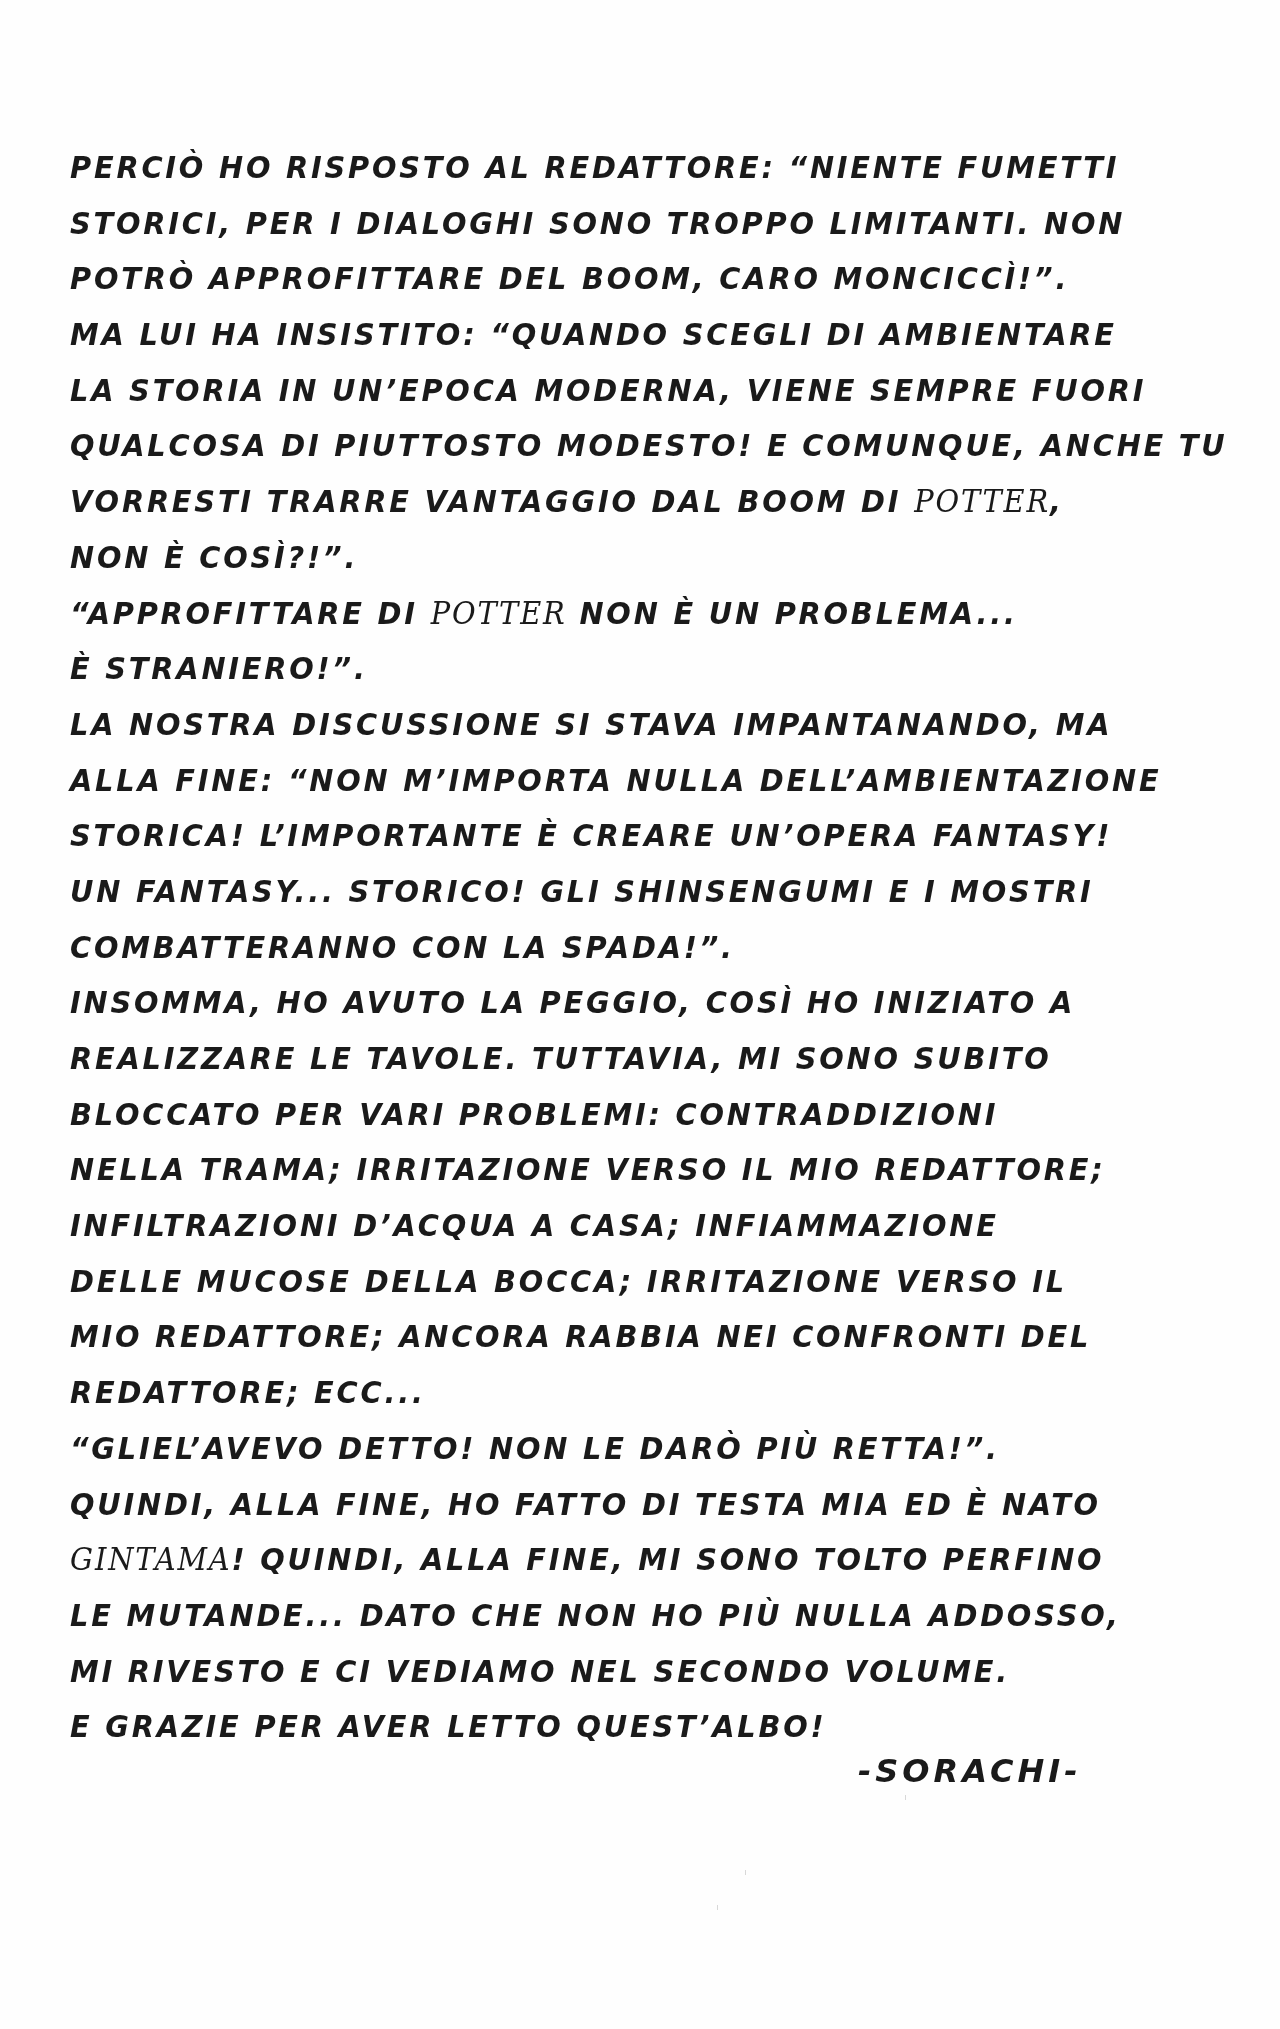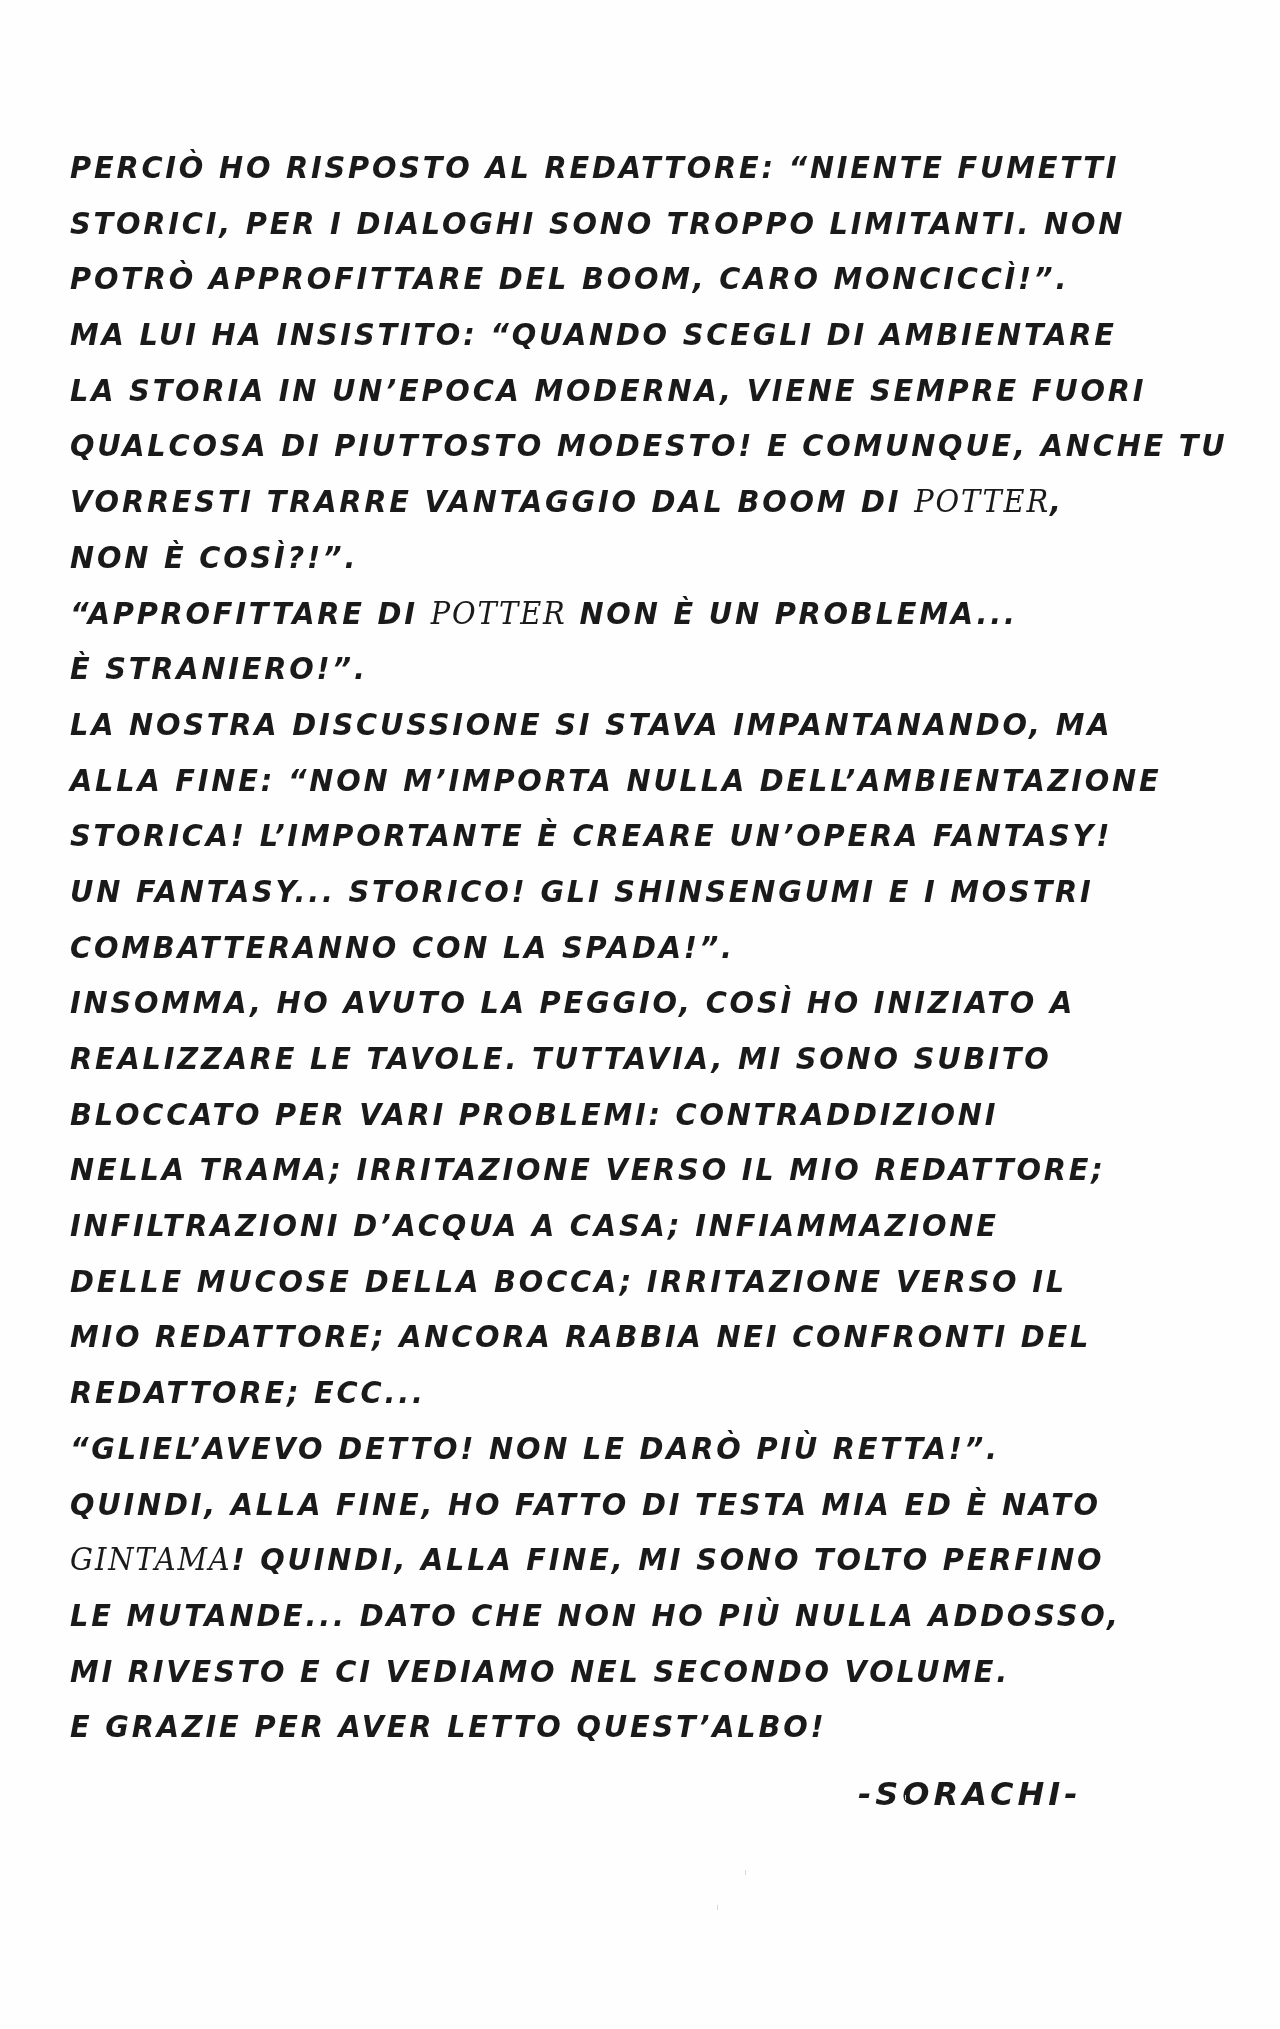--- a/index.html
+++ b/index.html
@@ -52,21 +52,20 @@
       position: absolute;
       left: 858px;
       top: 1752px;
       font-family: "DejaVu Sans", sans-serif;
       font-weight: bold;
       font-style: oblique;
       font-size: 32px;
       letter-spacing: 4px;
       color: #1a1a1a;
       white-space: nowrap;
-      margin-top: 23px;
     }
     .speck {
       position: absolute;
       width: 1px;
       height: 5px;
       background: #d8d8d8;
     }
   </style>
 </head>
 <body>

